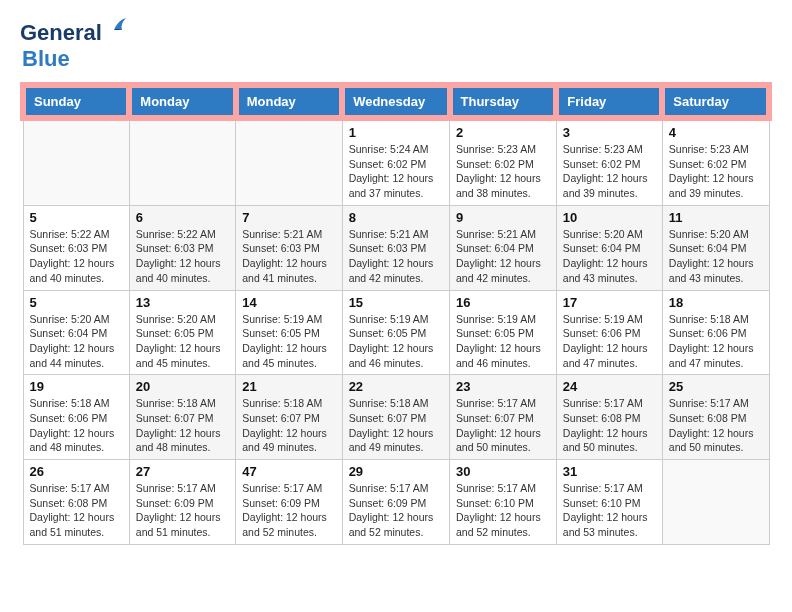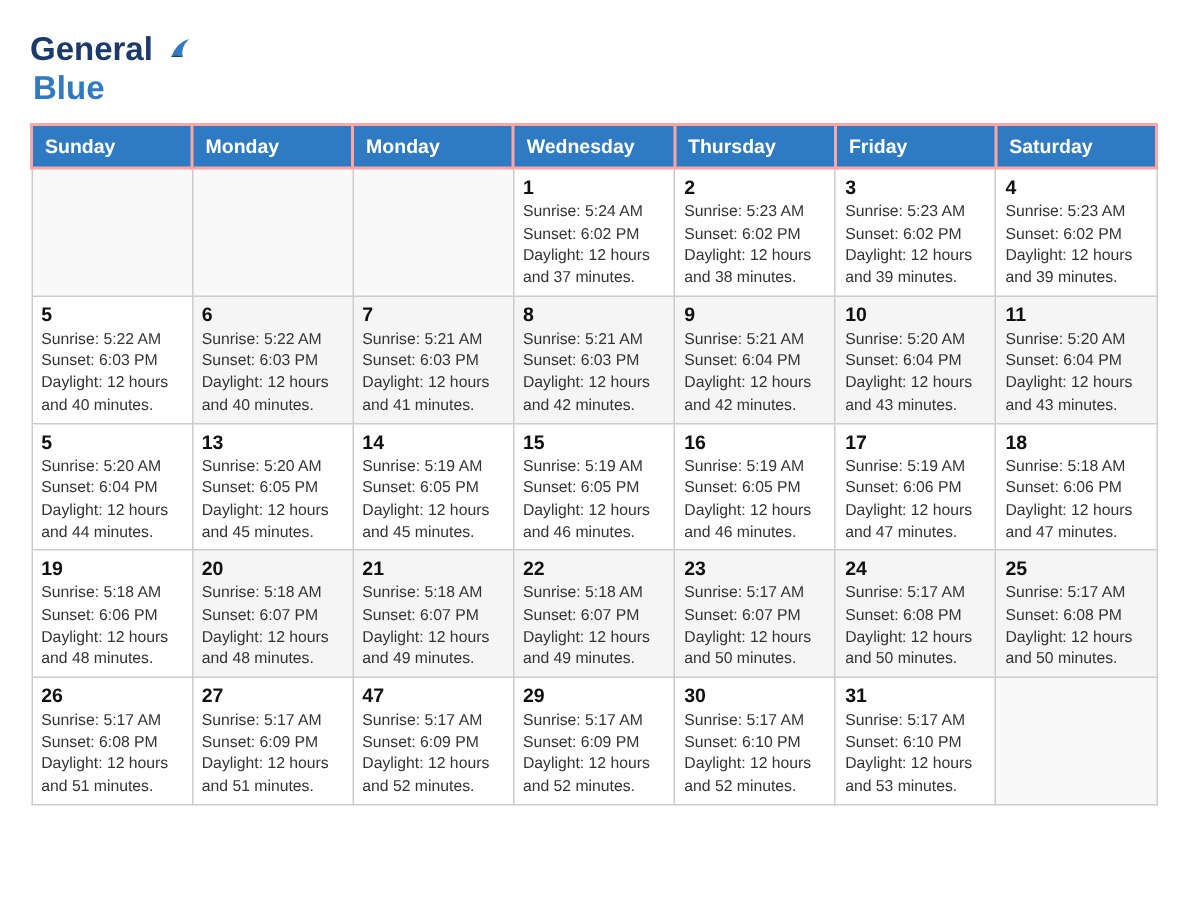--- a/index.html
+++ b/index.html
@@ -16,21 +16,21 @@
       align-items: flex-start;
       margin-bottom: 10px;
     }
     .logo {
       display: flex;
       flex-direction: column;
       align-items: flex-start;
     }
     .logo-line {
       display: flex;
-      align-items: flex-end;
+      align-items: flex-start;
       gap: 2px;
     }
     .title-block {
       text-align: right;
     }
     .title-block h1 {
       font-size: 36px;
       font-weight: bold;
       color: #1a1a1a;
       line-height: 1.1;
@@ -45,21 +45,21 @@
       border-collapse: collapse;
       border: 1px solid #ccc;
     }
     .calendar th {
       background: #2e7bc4;
       color: #fff;
       font-size: 13px;
       font-weight: bold;
       text-align: left;
       padding: 6px 8px;
-      border: 2px solid #fca5a5;
+      border: 6px solid #fca5a5;
     }
     .calendar td {
       border: 1px solid #ccc;
       vertical-align: top;
       padding: 4px 6px;
       width: 108px;
       min-height: 80px;
       background: #fff;
       font-size: 11px;
       color: #333;

